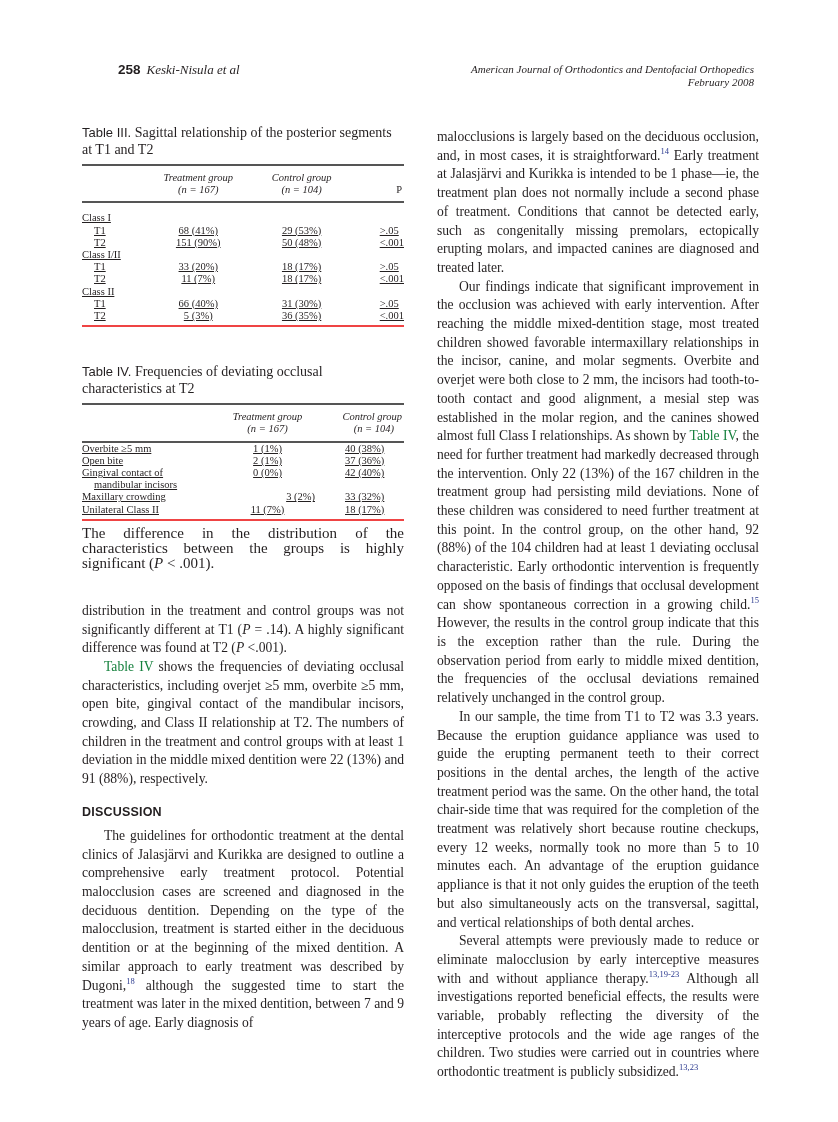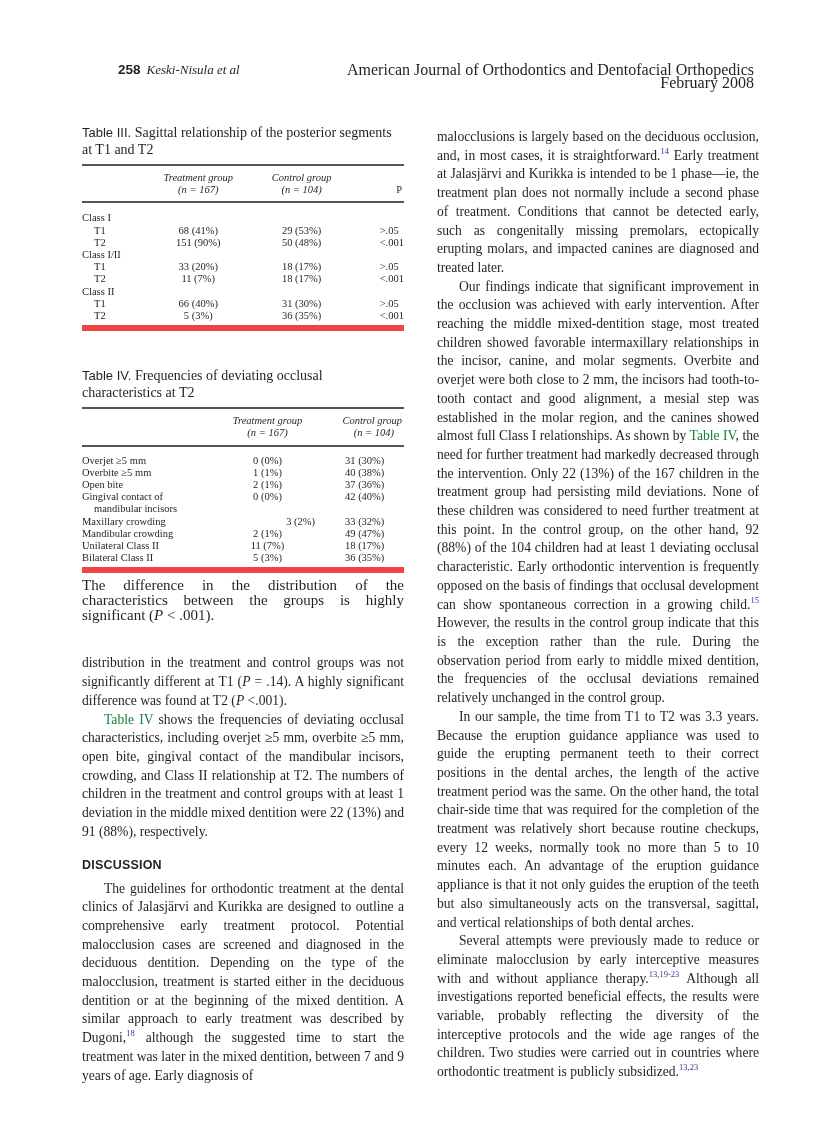--- a/index.html
+++ b/index.html
@@ -3,33 +3,33 @@
 <meta charset="utf-8">
 <style>
   html, body { margin: 0; padding: 0; background: #ffffff; }
   body {
     width: 838px; height: 1122px; position: relative; overflow: hidden;
     font-family: "Liberation Serif", serif; color: #231f20;
   }
   .header-left { position: absolute; left: 82px; top: 62px; font-size: 13px; margin-left: 36px; }
   .header-left .pnum { font-family: "Liberation Sans", sans-serif; font-weight: bold; font-size: 13.5px; margin-right: 6px; }
   .header-left .authors { font-style: italic; }
-  .header-right { position: absolute; right: 84px; top: 63px; text-align: right; font-size: 16px; line-height: 13px; }
+  .header-right { position: absolute; right: 84px; top: 63px; text-align: right; font-style: italic; font-size: 11px; line-height: 13px; }
 
   .col { position: absolute; top: 124px; width: 322px; }
   .col-left { left: 82px; }
   .col-right { left: 437px; }
 
   .tcap { font-size: 14px; line-height: 17px; margin: 0; }
   .tcap .tlabel { font-family: "Liberation Sans", sans-serif; font-size: 13px; }
   table.dt { width: 100%; border-collapse: collapse; font-size: 10.5px; line-height: 12.2px; }
   table.dt thead th { font-weight: normal; font-style: italic; vertical-align: bottom; padding: 6px 0 5px; }
   table.dt thead tr { border-top: 2px solid #555; border-bottom: 2px solid #555; }
   table.dt tbody tr:last-child td { padding-bottom: 3px; }
-  table.dt tbody { border-bottom: 6px solid #ef4444; }
+  table.dt tbody { border-bottom: 2px solid #ef4444; text-decoration: underline; }
   table.dt td { padding: 0; vertical-align: top; }
   .ind { padding-left: 12px !important; }
   .wrap-ind { display: block; padding-left: 12px; }
   .tfoot { font-size: 15px; line-height: 15px; margin: 5px 0 0; text-align: justify; }
 
   .body-text { font-size: 13.6px; line-height: 18.7px; text-align: justify; margin: 0; }
   .body-text.indent { text-indent: 22px; }
   .link { color: #15803d; }
   sup { font-size: 8.5px; line-height: 0; color: #2b3a8f; }
   .h2 { font-family: "Liberation Sans", sans-serif; font-weight: bold; font-size: 12.5px; margin: 16px 0 8px; letter-spacing: 0.2px; }
@@ -120,58 +120,43 @@
       </colgroup>
     <thead>
       <tr>
         <th></th>
         <th style="text-align:center"><span>Treatment group</span><br><span>(n = 167)</span></th>
         <th style="text-align:right;padding-right:2px"><span>Control group</span><br><span style="padding-right:8px">(n = 104)</span></th>
       </tr>
     </thead>
     <tbody>
       <tr>
-          <td style="padding-top:8px">Overjet ≥5 mm</td>
-          <td style="text-align:center;padding-top:8px">0 (0%)</td>
-          <td style="text-align:left;padding-left:30px;padding-top:8px">31 (30%)</td>
-        </tr>
-      <tr>
           <td>Overbite ≥5 mm</td>
           <td style="text-align:center">1 (1%)</td>
           <td style="text-align:left;padding-left:30px">40 (38%)</td>
         </tr>
       <tr>
           <td>Open bite</td>
           <td style="text-align:center">2 (1%)</td>
           <td style="text-align:left;padding-left:30px">37 (36%)</td>
         </tr>
       <tr>
           <td><span>Gingival contact of</span><span class="wrap-ind">mandibular incisors</span></td>
           <td style="text-align:center">0 (0%)</td>
           <td style="text-align:left;padding-left:30px">42 (40%)</td>
         </tr>
       <tr>
           <td>Maxillary crowding</td>
           <td style="text-align:right">3 (2%)</td>
           <td style="text-align:left;padding-left:30px">33 (32%)</td>
         </tr>
       <tr>
-          <td>Mandibular crowding</td>
-          <td style="text-align:center">2 (1%)</td>
-          <td style="text-align:left;padding-left:30px">49 (47%)</td>
-        </tr>
-      <tr>
           <td>Unilateral Class II</td>
           <td style="text-align:center">11 (7%)</td>
           <td style="text-align:left;padding-left:30px">18 (17%)</td>
-        </tr>
-      <tr>
-          <td>Bilateral Class II</td>
-          <td style="text-align:center">5 (3%)</td>
-          <td style="text-align:left;padding-left:30px">36 (35%)</td>
         </tr>
     </tbody>
   </table>
   <p class="tfoot"><span>The difference in the distribution of the characteristics between the groups is highly significant (</span><i>P</i><span> &lt; .001).</span></p>
 
   <p class="body-text" style="margin-top:31px"><span>distribution in the treatment and control groups was not significantly different at T1 (</span><i>P</i><span> = .14). A highly significant difference was found at T2 (</span><i>P</i><span> &lt;.001).</span></p>
   <p class="body-text indent"><span class="link">Table IV</span><span> shows the frequencies of deviating occlusal characteristics, including overjet ≥5 mm, overbite ≥5 mm, open bite, gingival contact of the mandibular incisors, crowding, and Class II relationship at T2. The numbers of children in the treatment and control groups with at least 1 deviation in the middle mixed dentition were 22 (13%) and 91 (88%), respectively.</span></p>
   <div class="h2">DISCUSSION</div>
   <p class="body-text indent"><span>The guidelines for orthodontic treatment at the dental clinics of Jalasjärvi and Kurikka are designed to outline a comprehensive early treatment protocol. Potential malocclusion cases are screened and diagnosed in the deciduous dentition. Depending on the type of the malocclusion, treatment is started either in the deciduous dentition or at the beginning of the mixed dentition. A similar approach to early treatment was described by Dugoni,</span><sup>18</sup><span> although the suggested time to start the treatment was later in the mixed dentition, between 7 and 9 years of age. Early diagnosis of</span></p>
 </div>

